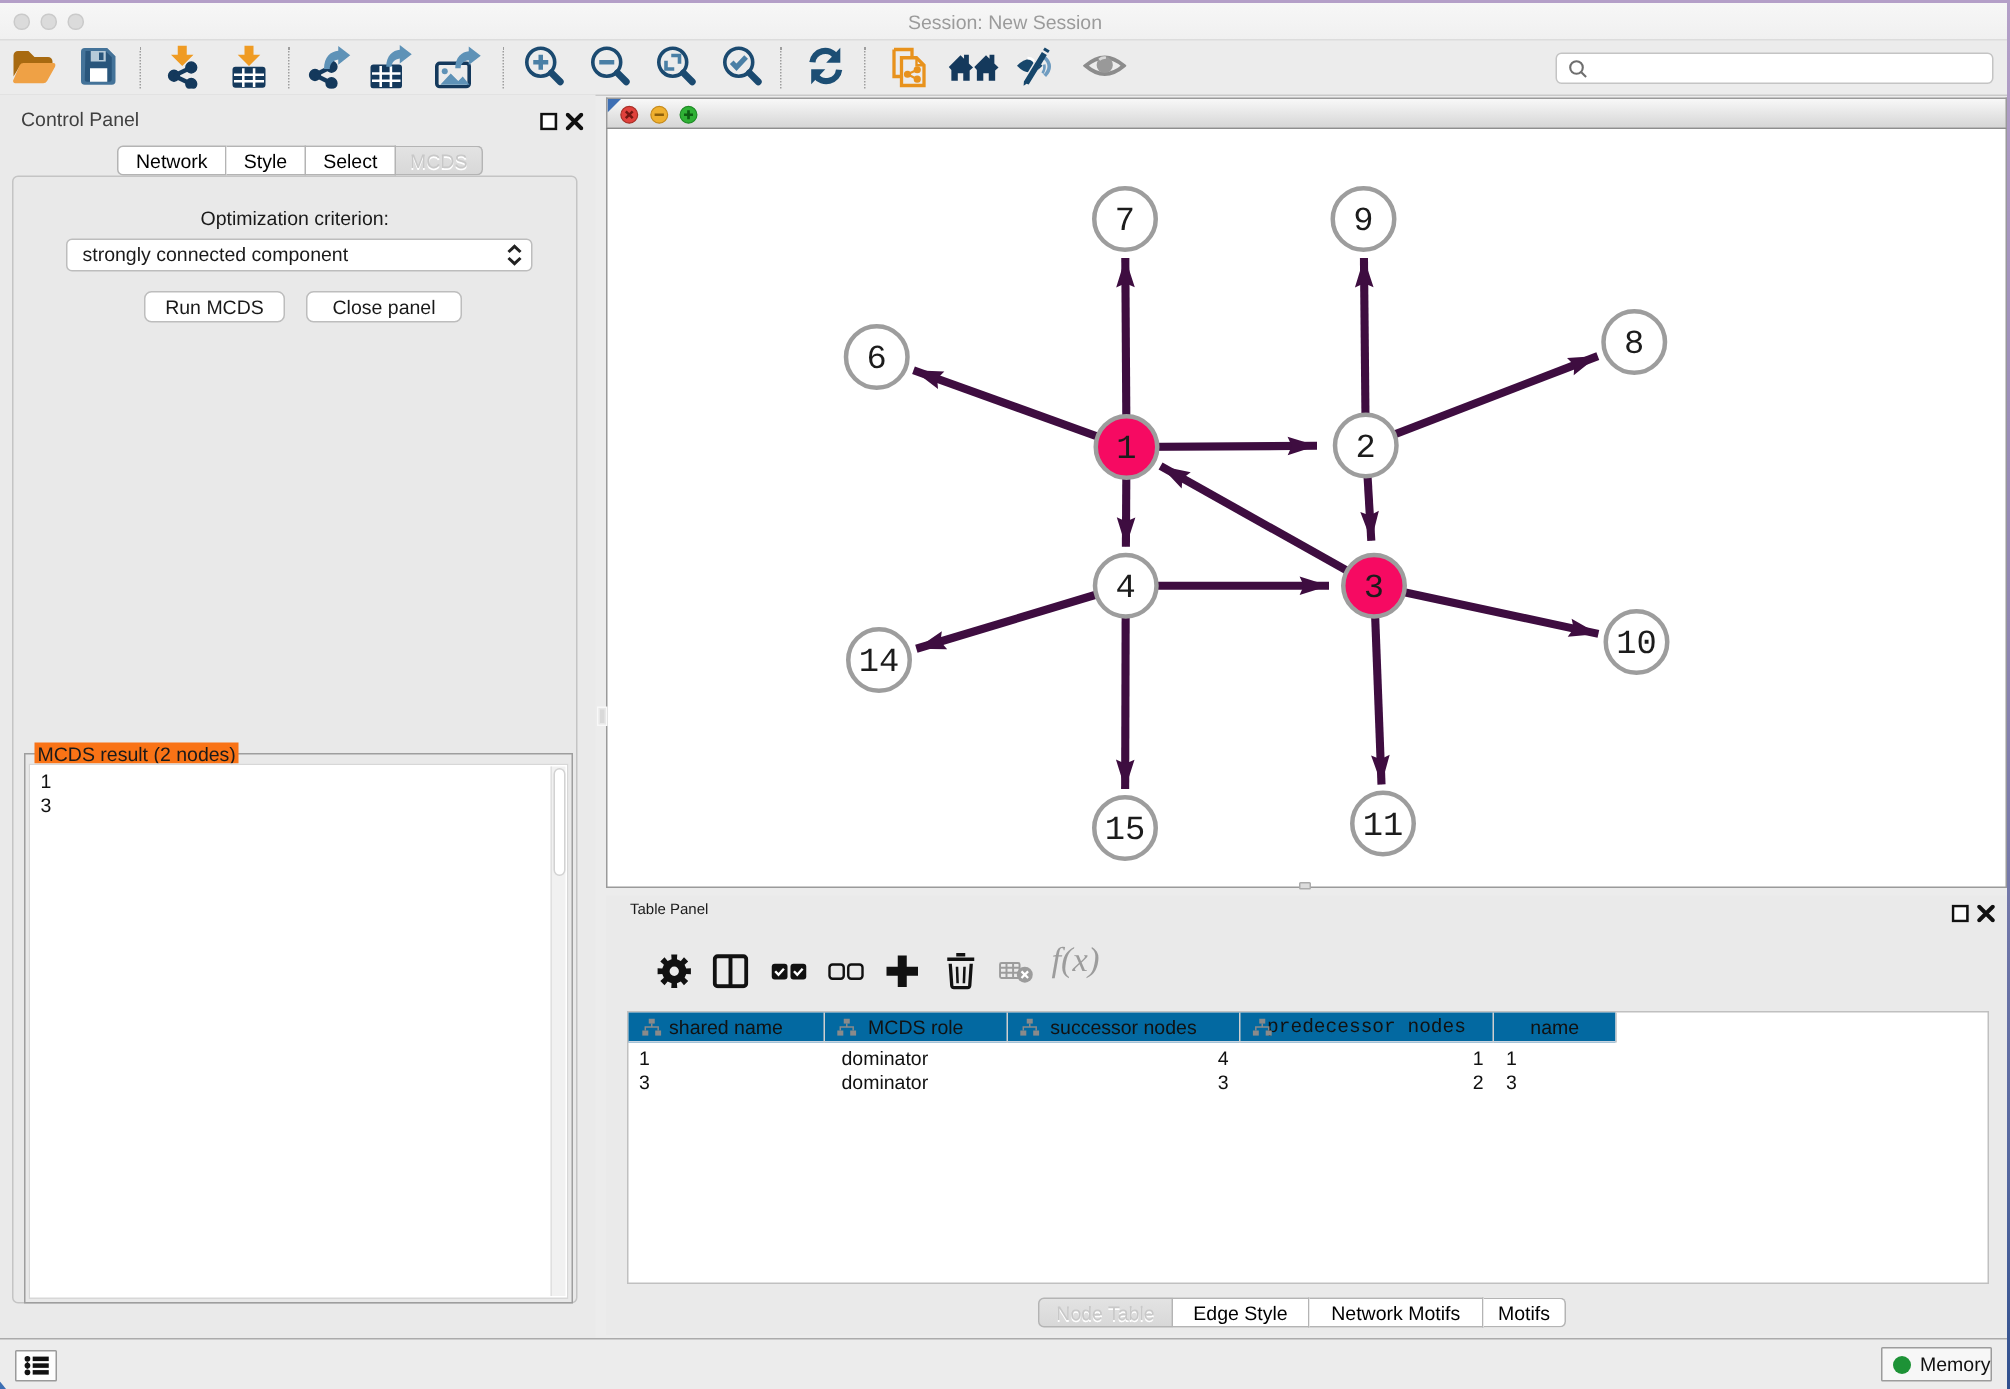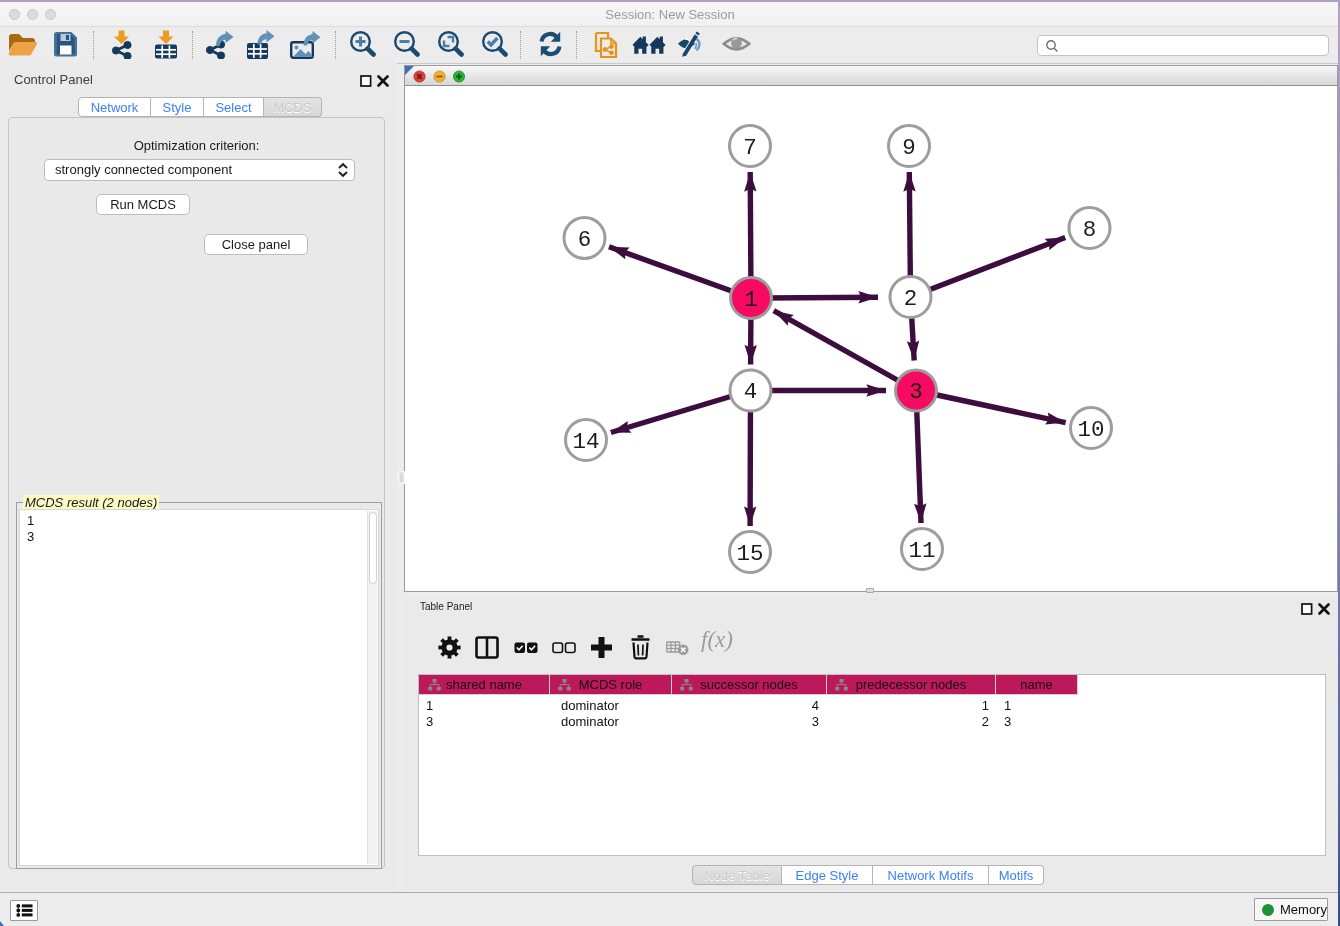--- a/index.html
+++ b/index.html
@@ -16,47 +16,47 @@
 #toolbar { left:0; top:26px; width:1340px; height:38px; background:#ececec; border-bottom:1px solid #c9c9c9; border-top:1px solid #dcdcdc; }
 .tsep { position:absolute; top:4px; height:28px; width:0; border-left:1px dotted #9e9e9e; }
 .ticon { position:absolute; top:3px; }
 #searchbox { left:1037px; top:8px; width:292px; height:21px; background:#fff; border:1px solid #c4c4c4; border-radius:4px; }
 
 
 #cpanel { left:0; top:63px; width:397px; height:829px; background:#eaeaea; }
 #cpanel-title { left:14px; top:9px; font-size:13px; color:#404040; }
 .winbtns { position:absolute; top:10px; font-size:12px; color:#111; }
 #cp-tabs { position:absolute; left:78px; top:34px; height:20px; display:flex; }
-.tab { border:1px solid #b4b4b4; border-left:none; background:#fff; font-size:13px; color:#3b82f6; text-align:center; line-height:19px; height:20px; }
+.tab { border:1px solid #b4b4b4; border-left:none; background:#fff; font-size:13px; color:#000000; text-align:center; line-height:19px; height:20px; }
 .tab.first { border-left:1px solid #b4b4b4; border-radius:4px 0 0 4px; }
 .tab.last { border-radius:0 4px 4px 0; }
 .tab.sel { background:linear-gradient(#e3e3e3,#d8d8d8); color:#c8c8c8; text-shadow:0 1px 0 #fff; }
 #cp-box { left:8px; top:54px; width:377px; height:752px; border:1px solid #c4c4c4; border-radius:4px; background:#e9e9e9; }
 #opt-label { left:0; top:20px; width:100%; text-align:center; font-size:13px; color:#1a1a1a; }
 #dropdown { left:35px; top:41px; width:311px; height:22px; background:#fff; border:1px solid #bdbdbd; border-radius:4px; font-size:13px; color:#1a1a1a; line-height:20px; padding-left:10px; }
 .btn { position:absolute; height:21px; background:#fff; border:1px solid #bdbdbd; border-radius:5px; font-size:13px; color:#1a1a1a; text-align:center; line-height:19px; }
 #mcds-group { left:7px; top:384px; width:366px; height:367px; border:1px solid #9e9e9e; }
-#mcds-legend { position:absolute; left:6px; top:-8px; background:#fef9c3; font-size:13px; color:#1a1a1a; padding:0 2px;font-style:italic; }
+#mcds-legend { position:absolute; left:6px; top:-8px; background:#f97316; font-size:13px; color:#1a1a1a; padding:0 2px; }
 #mcds-text { position:absolute; left:2px; top:6px; right:2px; bottom:2px; background:#fff; border:1px solid #d7d7d7; font-size:13px; color:#111; padding:3px 0 0 7px; line-height:16px; }
 #mcds-scroll { position:absolute; right:4px; top:8px; width:10px; bottom:4px; background:#f1f1f1; border-left:1px solid #e0e0e0; }
 #mcds-thumb { position:absolute; left:1px; top:1px; width:8px; height:72px; background:#fff; border:1px solid #d2d2d2; border-radius:4px; }
 
 
 #gwin { left:404px; top:86px; width:934px; height:506px; background:#fff; border:1px solid #9a9a9a; border-top:none; }
 #graph text { font-family:"Liberation Mono",monospace; font-size:22.5px; fill:#1c1c1c; }
 #graph line { stroke:#3e0d40; stroke-width:5.4; marker-end:url(#arr); }
 #gtitle { left:404px; top:65px; width:934px; height:21px; background:linear-gradient(#f8f8f8,#d6d6d6); border:1px solid #9a9a9a; border-bottom:1px solid #8e8e8e; }
 #gtitle-text { position:absolute; left:0; top:4px; width:100%; text-align:center; font-size:12px; font-weight:bold; color:#111; }
 
 
 #tpanel { left:404px; top:597px; width:934px; height:293px; background:#eaeaea; }
 #tp-title { left:16px; top:4px; font-size:10px; color:#1a1a1a; }
 #tp-toolbar { left:14px; top:26px; height:40px; }
 #ttable { left:14px; top:77px; width:908px; height:182px; background:#fff; border:1px solid #c0c0c0; }
-#thead { position:absolute; left:0; top:0; width:658px; height:20px; background:#be185d; border-bottom:1px solid #c8d4e0; font-size:13px; color:#111; }
+#thead { position:absolute; left:0; top:0; width:658px; height:20px; background:#0369a1; border-bottom:1px solid #c8d4e0; font-size:13px; color:#111; }
 .thcell { position:absolute; top:0; height:20px; border-right:1px solid #cfcfcf; text-align:center; line-height:20px; }
 .trow { position:absolute; font-size:13px; color:#111; height:16px; line-height:16px; }
 #tp-tabs { position:absolute; left:288px; top:268px; height:21px; display:flex; }
 
 
 #statusbar { left:0; top:892px; width:1340px; height:34px; background:#ececec; border-top:1px solid #ababab; }
 #listbtn { position:absolute; left:10px; top:7px; width:28px; height:21px; background:#fdfdfd; border:1px solid #9a9a9a; border-radius:1px; }
 #membtn { position:absolute; right:12px; top:5px; width:74px; height:23px; background:#f7f7f7; border:1px solid #9c9c9c; border-radius:1px; font-size:13px; color:#111; line-height:21px; }
 </style>
 </head>
@@ -238,21 +238,21 @@
     <div class="abs" id="dropdown">strongly connected component
       <svg width="12" height="16" style="position:absolute;right:5px;top:2px" viewBox="0 0 12 16">
           <g fill="none" stroke="#222" stroke-width="2">
             <path d="M2 6 L6 2.2 L10 6"></path>
             <path d="M2 10 L6 13.8 L10 10"></path>
           </g>
         </svg>
     </div>
     <div class="abs" id="opt-label">Optimization criterion:</div>
     <div class="btn" style="left:87px; top:76px; width:94px;">Run MCDS</div>
-    <div class="btn" style="left:195px; top:76px; width:104px;margin-top:40px;">Close panel</div>
+    <div class="btn" style="left:195px; top:76px; width:104px;">Close panel</div>
     <div class="abs" id="mcds-group">
       <div id="mcds-legend">MCDS result (2 nodes)</div>
       <div id="mcds-text">1<br>3</div>
       <div id="mcds-scroll">
           <div id="mcds-thumb"></div>
         </div>
     </div>
   </div>
 </div>
 
@@ -389,21 +389,21 @@
             <path d="M6.5 3.4 v2.2 M2.2 8 V5.6 h8.6 V8" fill="none" stroke="#8a8a8a" stroke-width="1"></path>
           </svg>MCDS role</div>
       <div class="thcell" style="left:253px; width:155px;"><svg class="treeic" style="position:absolute;left:8px;top:4px" width="13" height="12" viewBox="0 0 13 12">
             <g fill="#8a8a8a">
               <rect x="4.5" y="0" width="4" height="3.4"></rect>
               <rect x="0.2" y="8" width="4" height="3.4"></rect>
               <rect x="8.8" y="8" width="4" height="3.4"></rect>
             </g>
             <path d="M6.5 3.4 v2.2 M2.2 8 V5.6 h8.6 V8" fill="none" stroke="#8a8a8a" stroke-width="1"></path>
           </svg>successor nodes</div>
-      <div class="thcell" style="left:408px; width:169px;"><svg class="treeic" style="position:absolute;left:8px;top:4px" width="13" height="12" viewBox="0 0 13 12">
+      <div class="thcell" style="left:408px; width:169px;font-family:Liberation Mono, monospace;"><svg class="treeic" style="position:absolute;left:8px;top:4px" width="13" height="12" viewBox="0 0 13 12">
             <g fill="#8a8a8a">
               <rect x="4.5" y="0" width="4" height="3.4"></rect>
               <rect x="0.2" y="8" width="4" height="3.4"></rect>
               <rect x="8.8" y="8" width="4" height="3.4"></rect>
             </g>
             <path d="M6.5 3.4 v2.2 M2.2 8 V5.6 h8.6 V8" fill="none" stroke="#8a8a8a" stroke-width="1"></path>
           </svg>predecessor nodes</div>
       <div class="thcell" style="left:577px; width:82px;">name</div>
     </div>
     <div class="trow" style="left:7px; top:23px;">1</div>

